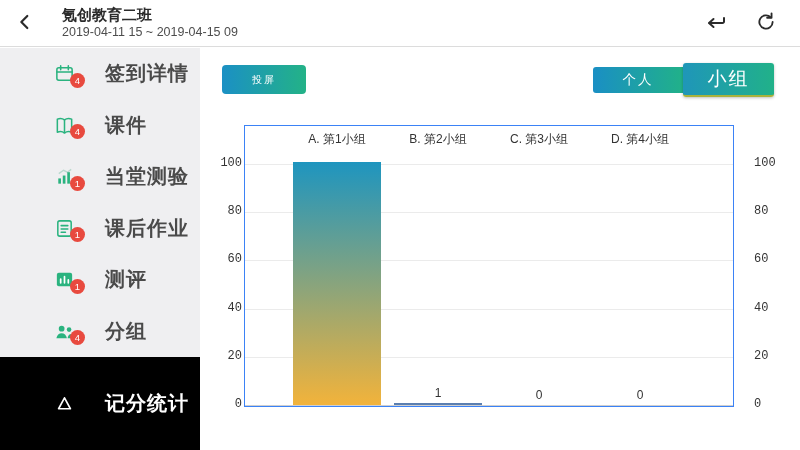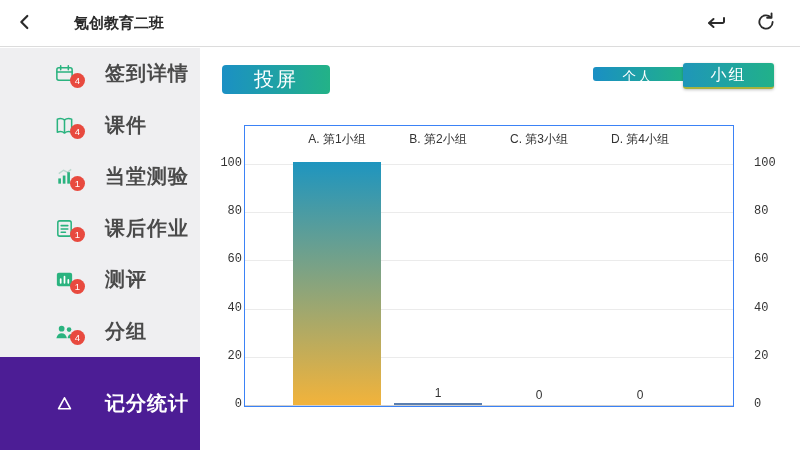--- a/index.html
+++ b/index.html
@@ -8,61 +8,61 @@
     font-family:"Liberation Sans","DejaVu Sans",sans-serif;
     background:#ffffff;color:#333;
   }
   
   .header{
     position:absolute;left:0;top:0;width:800px;height:47px;
     background:#fff;border-bottom:1px solid #dcdcdc;
     display:flex;align-items:center;box-sizing:border-box;
   }
   .back-btn{width:34px;height:34px;margin-left:8px;display:flex;align-items:center;justify-content:center;cursor:pointer;background:none;border:none;padding:0;}
-  .title-block{margin-left:32px;line-height:1.15;}
+  .title-block{margin-left:20px;line-height:1.15;}
   .title-main{font-size:15px;font-weight:bold;color:#2b2b2b;}
   .title-sub{font-size:12.5px;color:#4d4d4d;margin-top:2px;}
   .header-actions{margin-left:auto;display:flex;align-items:center;gap:18px;margin-right:18px;}
   .hdr-icon-btn{width:32px;height:32px;display:flex;align-items:center;justify-content:center;cursor:pointer;background:none;border:none;padding:0;}
   
   .sidebar{
     position:absolute;left:0;top:48px;width:200px;height:402px;
     background:#efeff1;display:flex;flex-direction:column;
   }
   .s-item{
     height:51.5px;flex:0 0 51.5px;display:flex;align-items:center;
     padding-left:52px;box-sizing:border-box;cursor:pointer;
   }
-  .s-item.active{flex:1 1 auto;background:#4c1d95;}
+  .s-item.active{flex:1 1 auto;background:#000000;}
   .s-ico{position:relative;width:24px;height:24px;display:flex;align-items:center;justify-content:center;flex:0 0 24px;}
   .badge{
     position:absolute;right:-9px;bottom:-2px;min-width:15px;height:15px;
     background:#e84a3f;border-radius:50%;color:#fff;font-size:9.5px;
     line-height:15px;text-align:center;font-style:normal;
   }
   .badge:empty{display:none;}
   .s-label{margin-left:29px;font-size:20px;color:#4a4a4a;letter-spacing:1px;font-weight:bold;}
   .s-item.active .s-label{color:#fff;}
   
   .cast-btn{
-    position:absolute;left:222px;top:65px;width:108px;height:29px;
-    border:none;border-radius:4px;color:#fff;font-size:20px;cursor:pointer;
+    position:absolute;left:222px;top:65px;width:84px;height:29px;
+    border:none;border-radius:4px;color:#fff;font-size:10px;cursor:pointer;
     background:linear-gradient(90deg,#1b90c4,#23b287);
     font-family:inherit;letter-spacing:2px;
   }
   .toggle-personal{
-    position:absolute;left:593px;top:67px;width:90px;height:14px;
+    position:absolute;left:593px;top:67px;width:90px;height:26px;
     border:none;border-radius:3px 0 0 3px;color:#fff;font-size:13.5px;cursor:pointer;
     background:linear-gradient(90deg,#1a8fc4,#21b189);
     font-family:Liberation Serif, serif;letter-spacing:2px;
   }
   .toggle-group{
-    position:absolute;left:683px;top:63px;width:91px;height:26px;
+    position:absolute;left:683px;top:63px;width:91px;height:34px;
     border:none;border-bottom:2px solid #a9b23c;border-radius:3px;
-    color:#fff;font-size:16px;cursor:pointer;
+    color:#fff;font-size:19px;cursor:pointer;
     background:linear-gradient(90deg,#1f96b9,#21b189);
     box-shadow:0 1px 3px rgba(0,0,0,.25);
     font-family:inherit;letter-spacing:2px;box-sizing:border-box;
   }
   
   .chart-wrap{position:absolute;left:200px;top:110px;width:600px;height:320px;}
   .plot{
     position:absolute;left:44px;top:15px;width:488px;height:280px;
     border:1px solid #3b82f6;background:#fff;box-sizing:content-box;
   }
@@ -84,20 +84,21 @@
 <div class="header">
   <button class="back-btn">
     <span>
       <svg width="22" height="22" viewBox="0 0 24 24">
           <path d="M14.5 5.5L8 12l6.5 6.5" fill="none" stroke="#2b2b2b" stroke-width="2.4" stroke-linecap="round" stroke-linejoin="round"></path>
         </svg>
     </span>
   </button>
   <div class="title-block">
     <div class="title-main">氪创教育二班</div>
+    <div class="title-sub">2019-04-11 15 ~ 2019-04-15 09</div>
   </div>
   <div class="header-actions">
     <button class="hdr-icon-btn">
       <span>
         <svg width="26" height="26" viewBox="0 0 26 26">
             <path d="M21 9v3.5a1.5 1.5 0 0 1-1.5 1.5H6.5" fill="none" stroke="#2b2b2b" stroke-width="2" stroke-linecap="round" stroke-linejoin="round"></path>
             <path d="M10.5 10l-4.5 4 4.5 4" fill="none" stroke="#2b2b2b" stroke-width="2" stroke-linecap="round" stroke-linejoin="round"></path>
           </svg>
       </span>
     </button>

